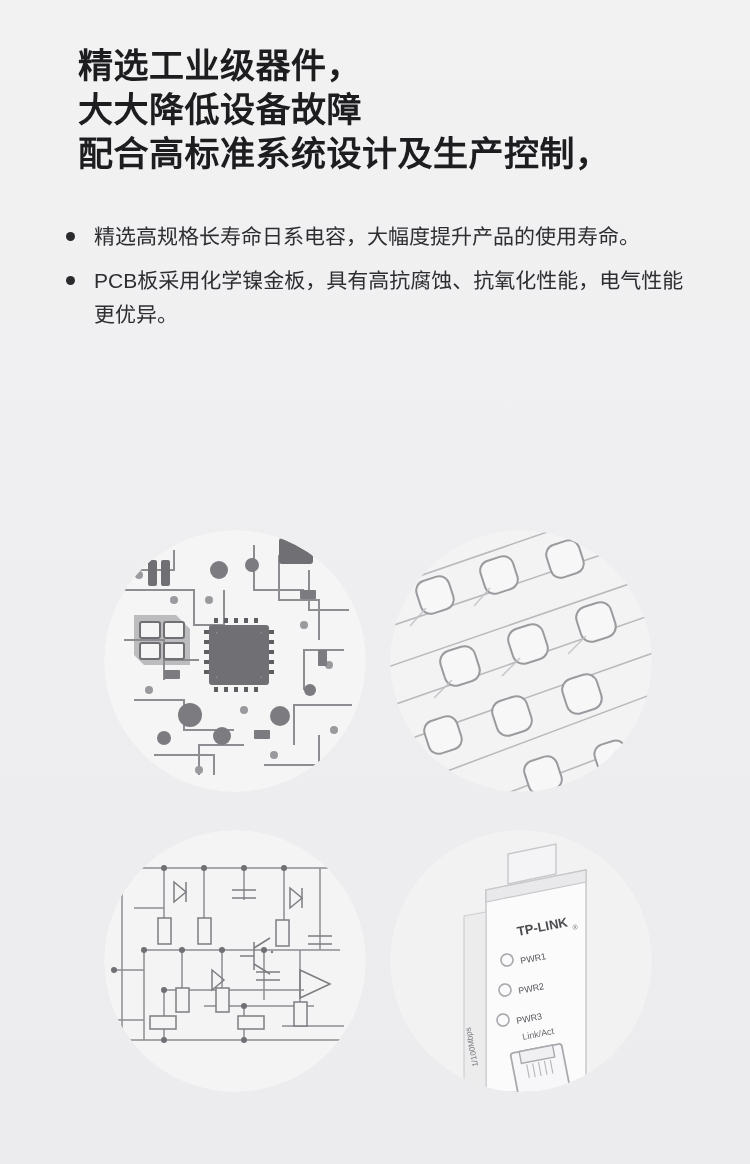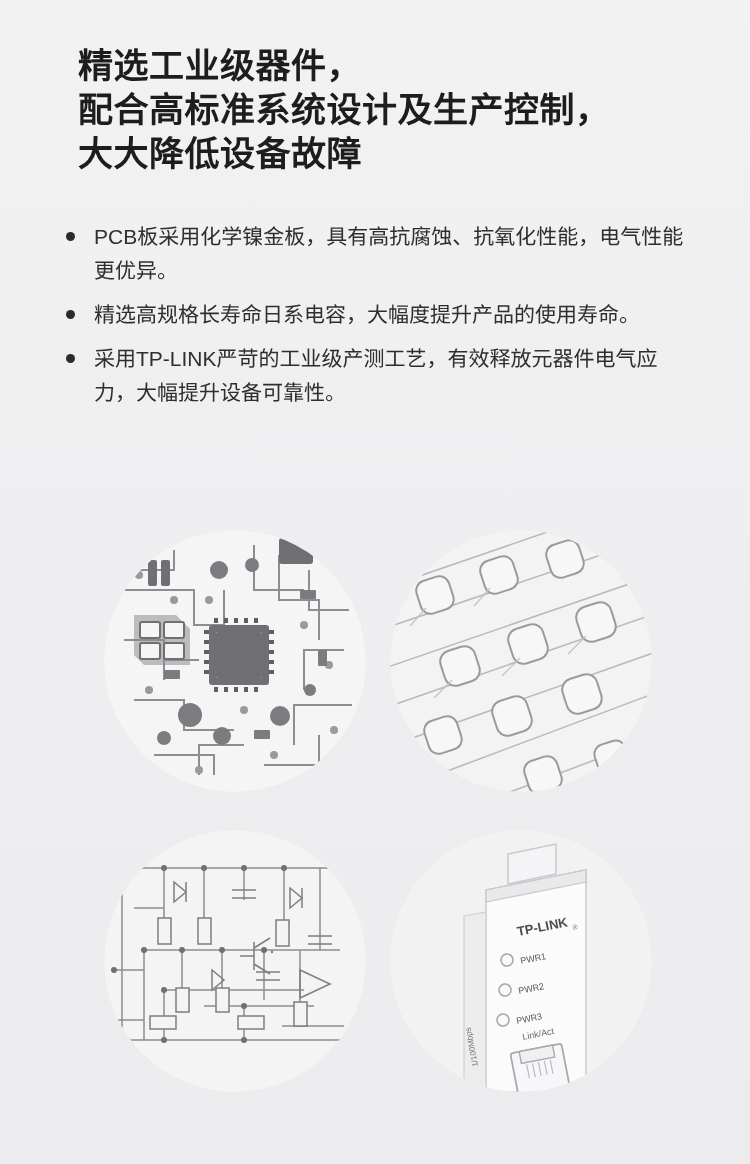--- a/index.html
+++ b/index.html
@@ -78,36 +78,32 @@
   .c4 { left: 390px; top: 310px; width: 262px; height: 262px; }
   .circle svg { display: block; width: 100%; height: 100%; }
 </style>
 </head>
 <body>
 
 <div class="page">
 
   <div class="headline">
     <div>精选工业级器件，</div>
+    <div>大大降低设备故障</div>
     <div>配合高标准系统设计及生产控制，</div>
-    <div>大大降低设备故障</div>
   </div>
 
   <div class="bullets">
     <div class="bullet">
       <span class="dot"></span>
-      <span>PCB板采用化学镍金板，具有高抗腐蚀、抗氧化性能，电气性能更优异。</span>
+      <span>精选高规格长寿命日系电容，大幅度提升产品的使用寿命。</span>
     </div>
     <div class="bullet">
       <span class="dot"></span>
-      <span>精选高规格长寿命日系电容，大幅度提升产品的使用寿命。</span>
-    </div>
-    <div class="bullet">
-      <span class="dot"></span>
-      <span>采用TP-LINK严苛的工业级产测工艺，有效释放元器件电气应力，大幅提升设备可靠性。</span>
+      <span>PCB板采用化学镍金板，具有高抗腐蚀、抗氧化性能，电气性能更优异。</span>
     </div>
   </div>
 
   <div class="circles">
 
     <div class="circle c1">
       <svg viewBox="0 0 262 262" xmlns="http://www.w3.org/2000/svg">
         <defs>
           <clipPath id="cl1">
               <circle cx="131" cy="131" r="131"></circle>

